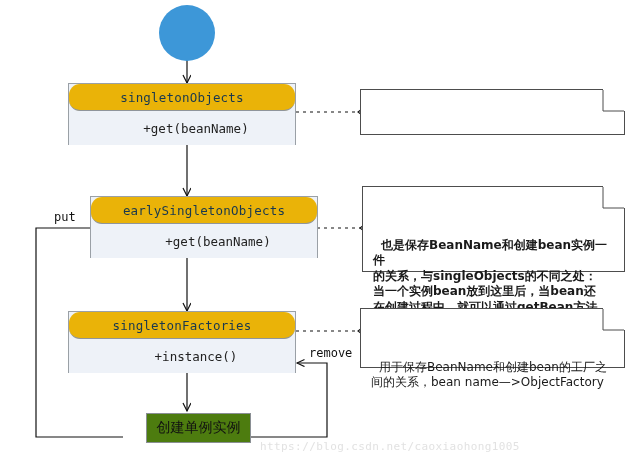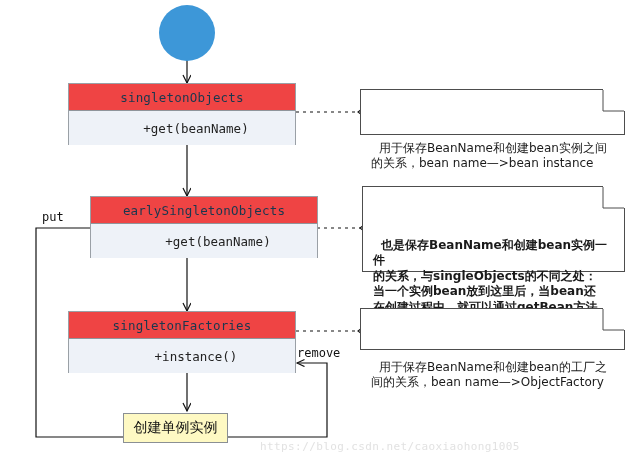--- a/index.html
+++ b/index.html
@@ -33,58 +33,60 @@
   
   .uml-box {
     position: absolute;
     box-sizing: border-box;
     border: 1px solid #9aa0a6;
     background: #eef2f8;
   }
   .uml-header {
     box-sizing: border-box;
     height: 27px;
-    background: #ef4444;
+    background: #eab308;
     border-bottom: 1px solid #8f959b;
     display: flex;
     align-items: center;
     justify-content: center;
     font-family: "DejaVu Sans Mono", monospace;
     font-size: 12.5px;
     color: #18384f;
     letter-spacing: 0.2px;
     white-space: nowrap;
+    border-radius: 11px;
   }
   .uml-body {
     box-sizing: border-box;
     height: 34px;
     background: #eef2f8;
     display: flex;
     align-items: center;
     justify-content: center;
     font-family: "DejaVu Sans Mono", monospace;
     font-size: 12.5px;
     color: #222222;
     white-space: nowrap;
     padding-left: 28px;
   }
 
   
   .process-box {
     position: absolute;
     box-sizing: border-box;
     border: 1px solid #8a8f94;
-    background: #fef9c3;
+    background: #4d7c0f;
     display: flex;
     align-items: center;
     justify-content: center;
     font-family: "DejaVu Sans", sans-serif;
     font-size: 14px;
     color: #111111;
     white-space: nowrap;
+    margin-left: 23px;
   }
 
   
   .note {
     position: absolute;
     box-sizing: border-box;
     background: #ffffff;
     border: 1px solid #4d4d4d;
     padding: 4px 7px 3px 10px;
     font-family: "DejaVu Sans", sans-serif;
@@ -115,20 +117,21 @@
     text-indent: 8px;
   }
 
   
   .edge-label {
     position: absolute;
     font-family: "DejaVu Sans Mono", monospace;
     font-size: 12px;
     color: #111111;
     white-space: nowrap;
+    margin-left: 12px;
   }
 
   
   .watermark {
     position: absolute;
     font-family: "DejaVu Sans Mono", monospace;
     font-size: 11px;
     color: #e2e2e2;
     letter-spacing: 0.4px;
     white-space: nowrap;
@@ -190,38 +193,36 @@
   <div class="process-box" style="left:123px; top:413px; width:105px; height:30px;">
     <span>创建单例实例</span>
   </div>
 
   <div class="note" style="left:360px; top:89px; width:265px; height:46px;">
     <span class="fold"></span>
     <svg class="fold-line" viewBox="0 0 32 32" xmlns="http://www.w3.org/2000/svg">
       <path d="M9,1 L9,23 L31,23" fill="none" stroke="#4d4d4d" stroke-width="1"></path>
       <path d="M9,1 L31,23" fill="none" stroke="#ffffff" stroke-width="1"></path>
     </svg>
-    <span class="note-text">用于保存BeanName和创建bean实例之间
-的关系，bean name—&gt;bean instance</span>
   </div>
 
   <div class="note" style="left:362px; top:186px; width:263px; height:86px;font-weight:bold;">
     <span class="fold"></span>
     <svg class="fold-line" viewBox="0 0 32 32" xmlns="http://www.w3.org/2000/svg">
       <path d="M9,1 L9,23 L31,23" fill="none" stroke="#4d4d4d" stroke-width="1"></path>
       <path d="M9,1 L31,23" fill="none" stroke="#ffffff" stroke-width="1"></path>
     </svg>
     <span class="note-text">也是保存BeanName和创建bean实例一件
 的关系，与singleObjects的不同之处：
 当一个实例bean放到这里后，当bean还
 在创建过程中，就可以通过getBean方法
 获取到了。目的是用来检测循环依赖。</span>
   </div>
 
-  <div class="note" style="left:360px; top:308px; width:265px; height:42px;">
+  <div class="note" style="left:360px; top:308px; width:265px; height:60px;">
     <span class="fold"></span>
     <svg class="fold-line" viewBox="0 0 32 32" xmlns="http://www.w3.org/2000/svg">
       <path d="M9,1 L9,23 L31,23" fill="none" stroke="#4d4d4d" stroke-width="1"></path>
       <path d="M9,1 L31,23" fill="none" stroke="#ffffff" stroke-width="1"></path>
     </svg>
     <span class="note-text">用于保存BeanName和创建bean的工厂之
 间的关系，bean name—&gt;ObjectFactory</span>
   </div>
 
   <div class="edge-label" style="left:42px; top:210px;">put</div>

